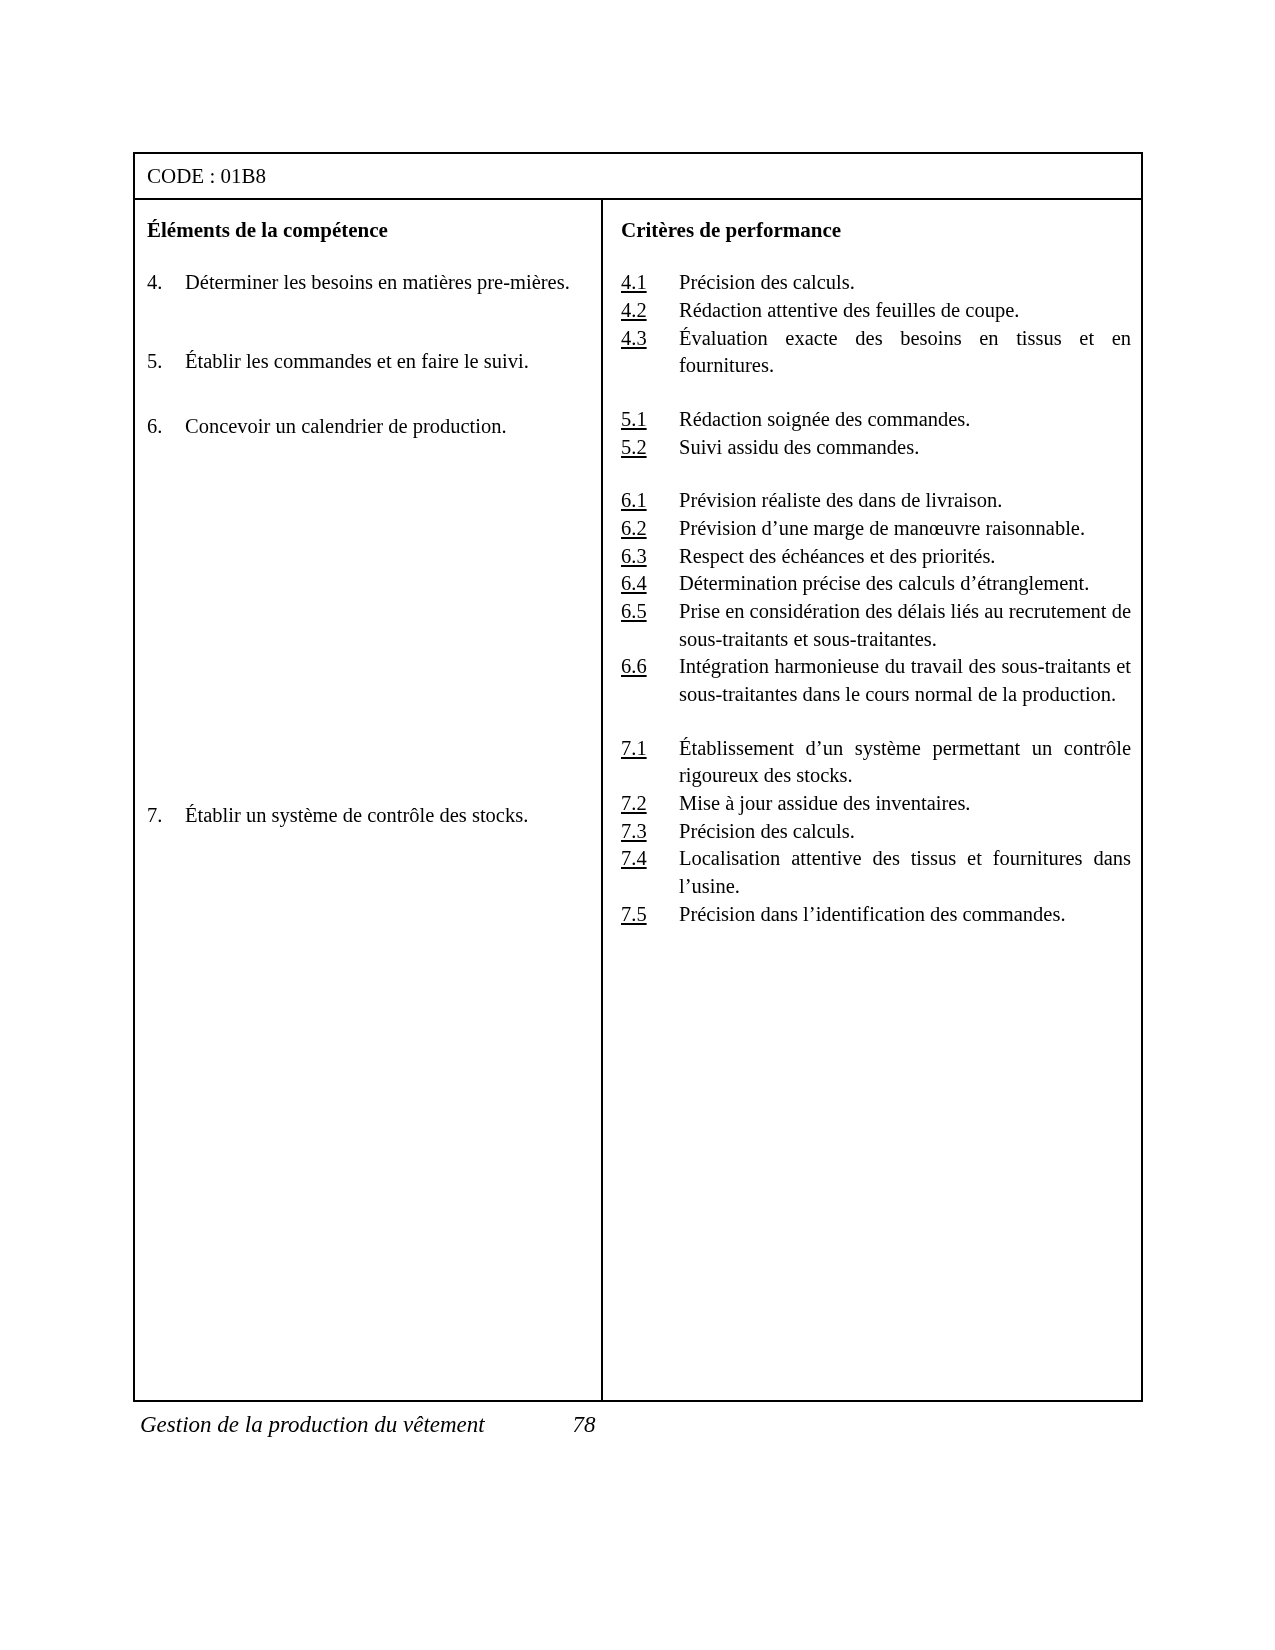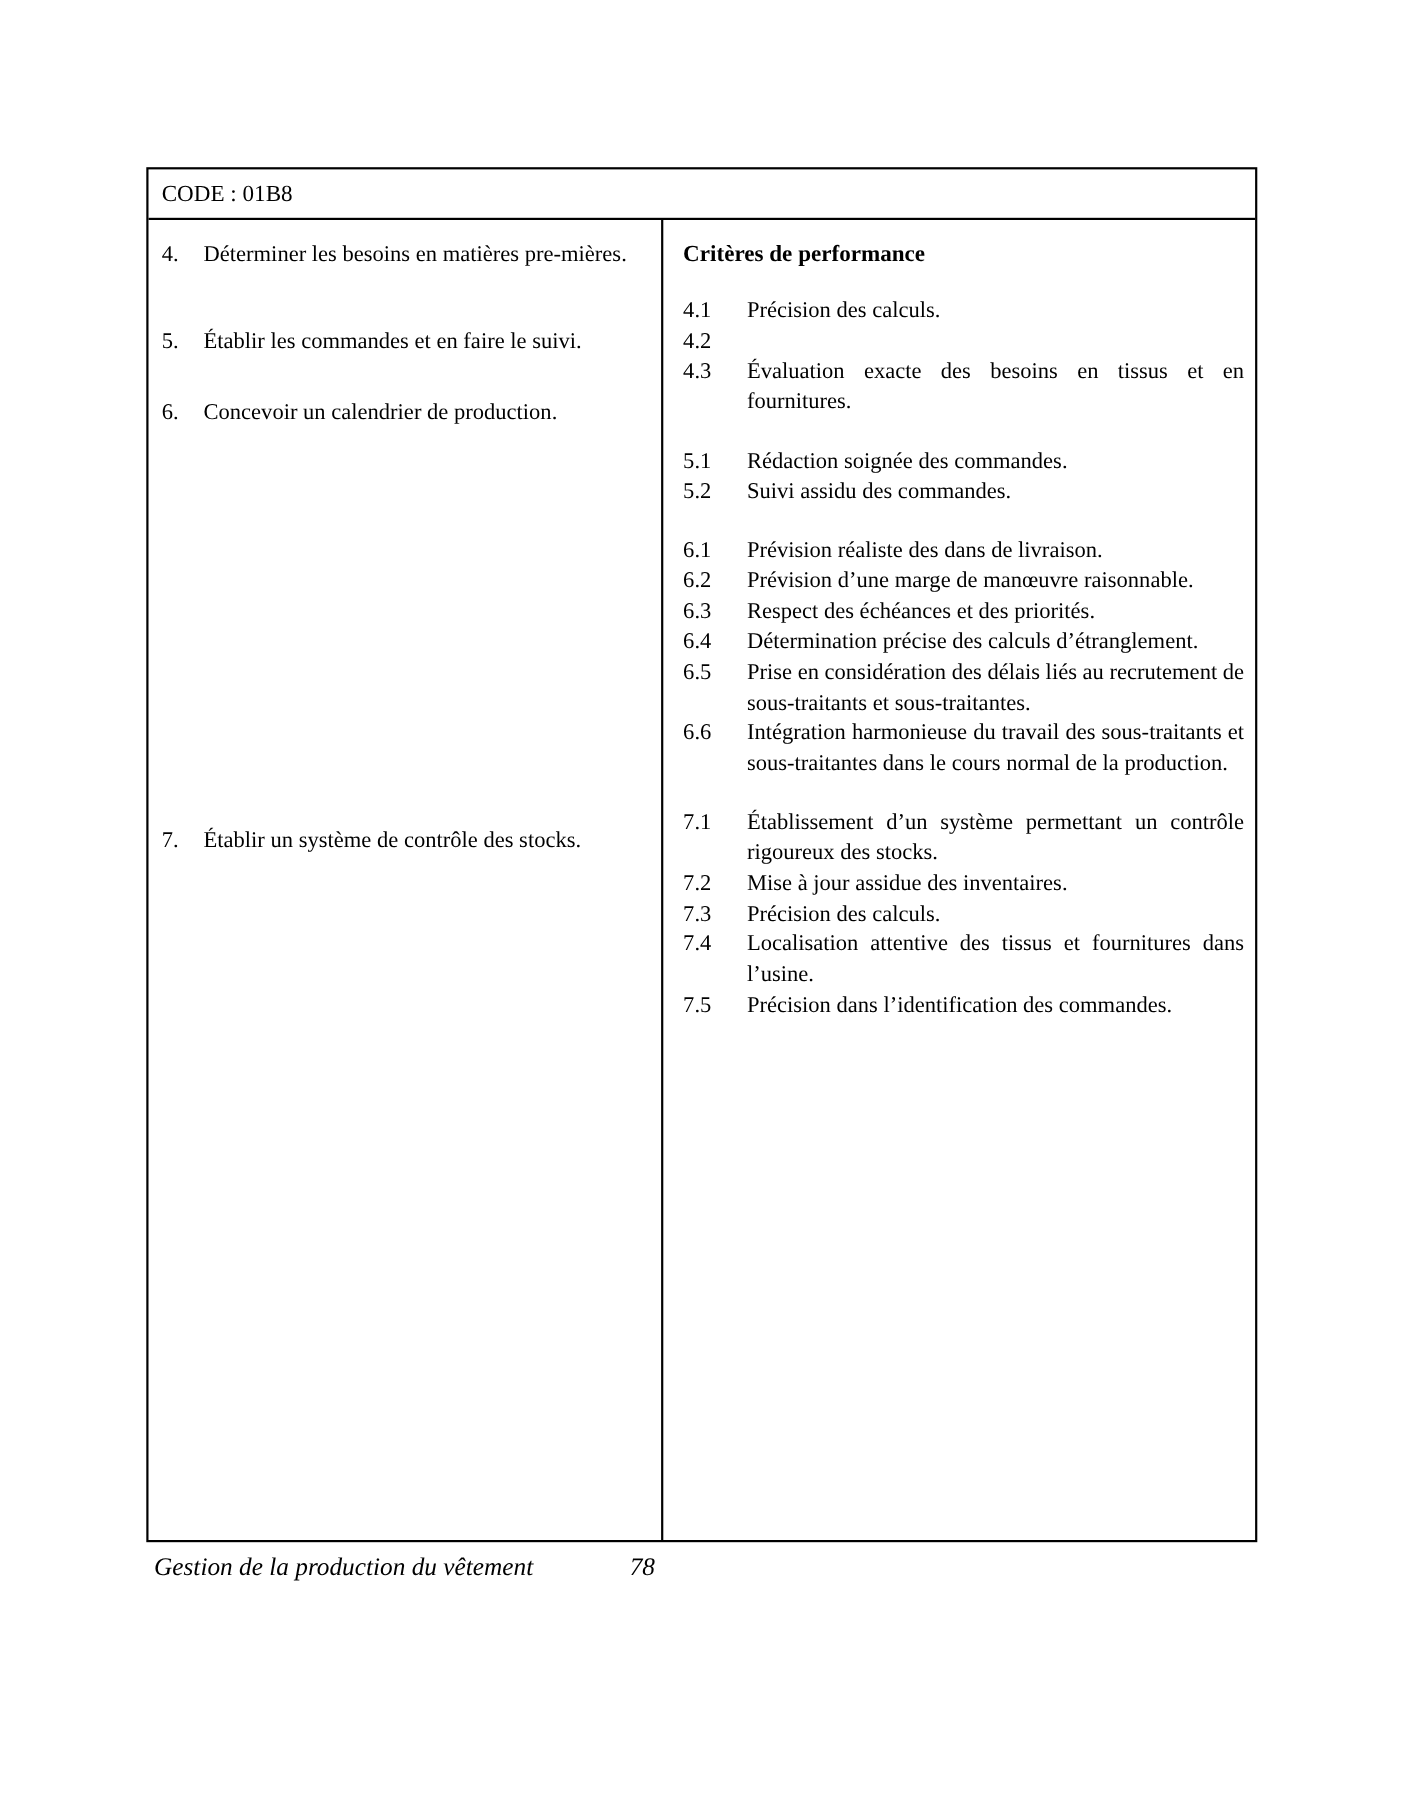--- a/index.html
+++ b/index.html
@@ -79,20 +79,21 @@
 
   
   .crit {
     display: flex;
     font-size: 20.5px;
     line-height: 1.35;
   }
   .crit .num {
     width: 58px;
     flex: 0 0 58px;
+    text-decoration: underline;
   }
   .crit .txt {
     flex: 1;
     text-align: justify;
     text-justify: inter-word;
   }
   .crit-group { margin-bottom: 26px; }
 
   .footer {
     position: absolute;
@@ -112,20 +113,21 @@
 
 <div class="page">
 
   <div class="doc-table">
 
     <div class="code-row">CODE : 01B8</div>
 
     <div class="grid">
 
       <div class="col-left">
+        <div class="col-head">Éléments de la compétence</div>
 
         <div class="elem spaced-1">
           <div class="num">4.</div>
           <div class="txt">Déterminer les besoins en matières pre-mières.</div>
         </div>
 
         <div class="elem spaced-2">
           <div class="num">5.</div>
           <div class="txt">Établir les commandes et en faire le suivi.</div>
         </div>
@@ -144,20 +146,21 @@
       <div class="col-right">
         <div class="col-head">Critères de performance</div>
 
         <div class="crit-group">
           <div class="crit">
             <div class="num">4.1</div>
             <div class="txt">Précision des calculs.</div>
           </div>
           <div class="crit">
             <div class="num">4.2</div>
+            <div class="txt">Rédaction attentive des feuilles de coupe.</div>
           </div>
           <div class="crit">
             <div class="num">4.3</div>
             <div class="txt">Évaluation exacte des besoins en tissus et en fournitures.</div>
           </div>
         </div>
 
         <div class="crit-group">
           <div class="crit">
             <div class="num">5.1</div>

